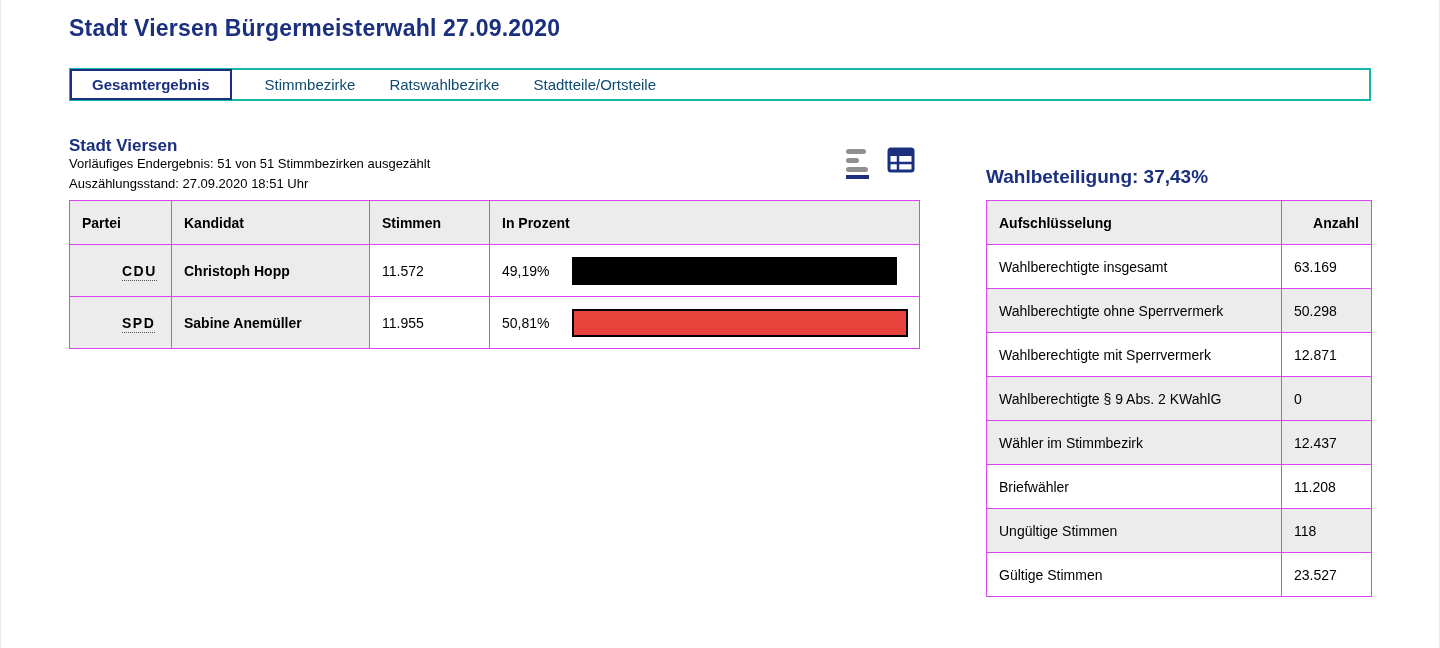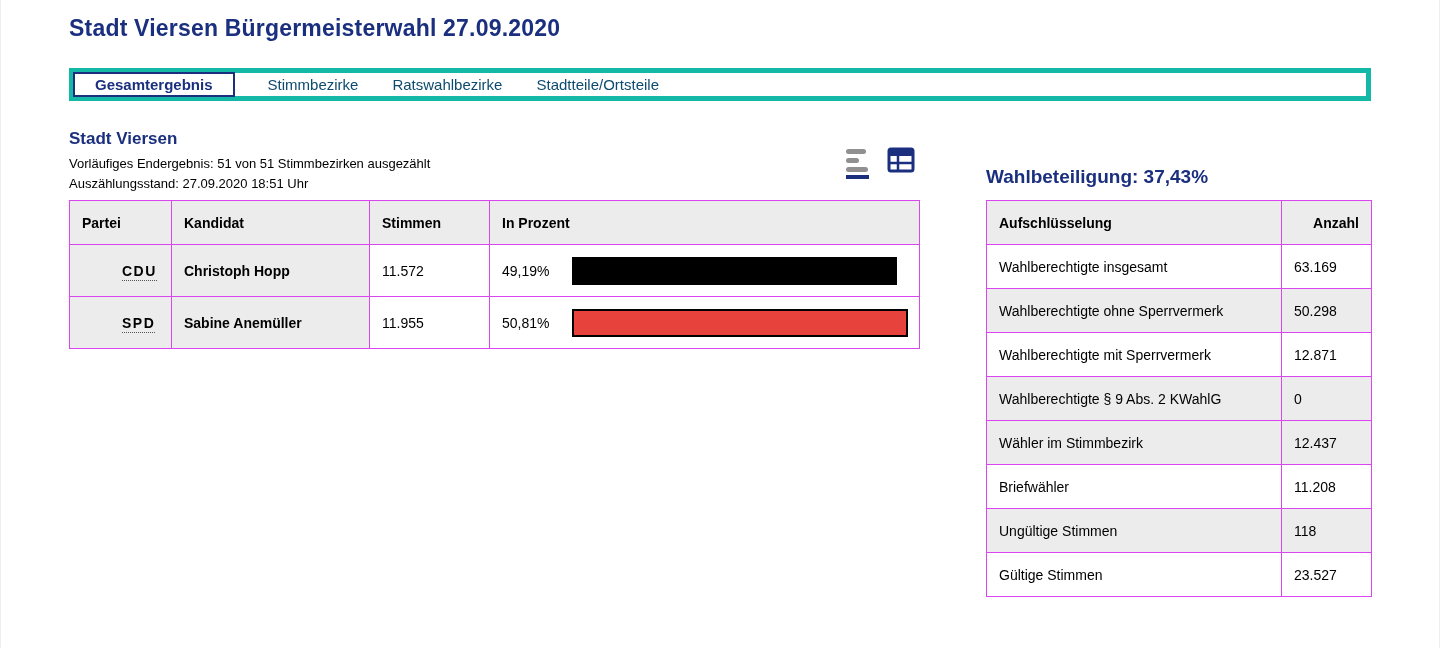--- a/index.html
+++ b/index.html
@@ -19,21 +19,21 @@
     left: 68px; top: 15px;
     font-size: 23px; font-weight: bold;
     color: var(--navy);
     letter-spacing: 0.2px;
   }
 
   
   .tabbar {
     left: 68px; top: 68px;
     width: 1302px; height: 33px;
-    border: 5px solid #14b8a6;
+    border: 2px solid #14b8a6;
     background: #fff;
     display: flex;
     align-items: stretch;
   }
   .tab {
     display: flex; align-items: center;
     padding: 0 17px;
     font-size: 15px;
     color: #0c4a6e;
     cursor: pointer;
@@ -43,21 +43,21 @@
     border: 2px solid var(--navy);
     margin: -1px 16px -1px -1px;
     padding: 0 20px;
     color: var(--navy);
     font-weight: bold;
     background: #fff;
   }
 
   
   .section-heading {
-    left: 68px; top: 129px;
+    left: 68px; top: 136px;
     font-size: 17px; font-weight: bold;
     color: var(--navy);
   }
   .status-line1 { left: 68px; top: 156px; font-size: 13px; }
   .status-line2 { left: 68px; top: 176px; font-size: 13px; text-align: center; }
 
   
   .view-toggles {
     left: 843px; top: 146px;
     display: flex; gap: 13px; align-items: flex-start;

